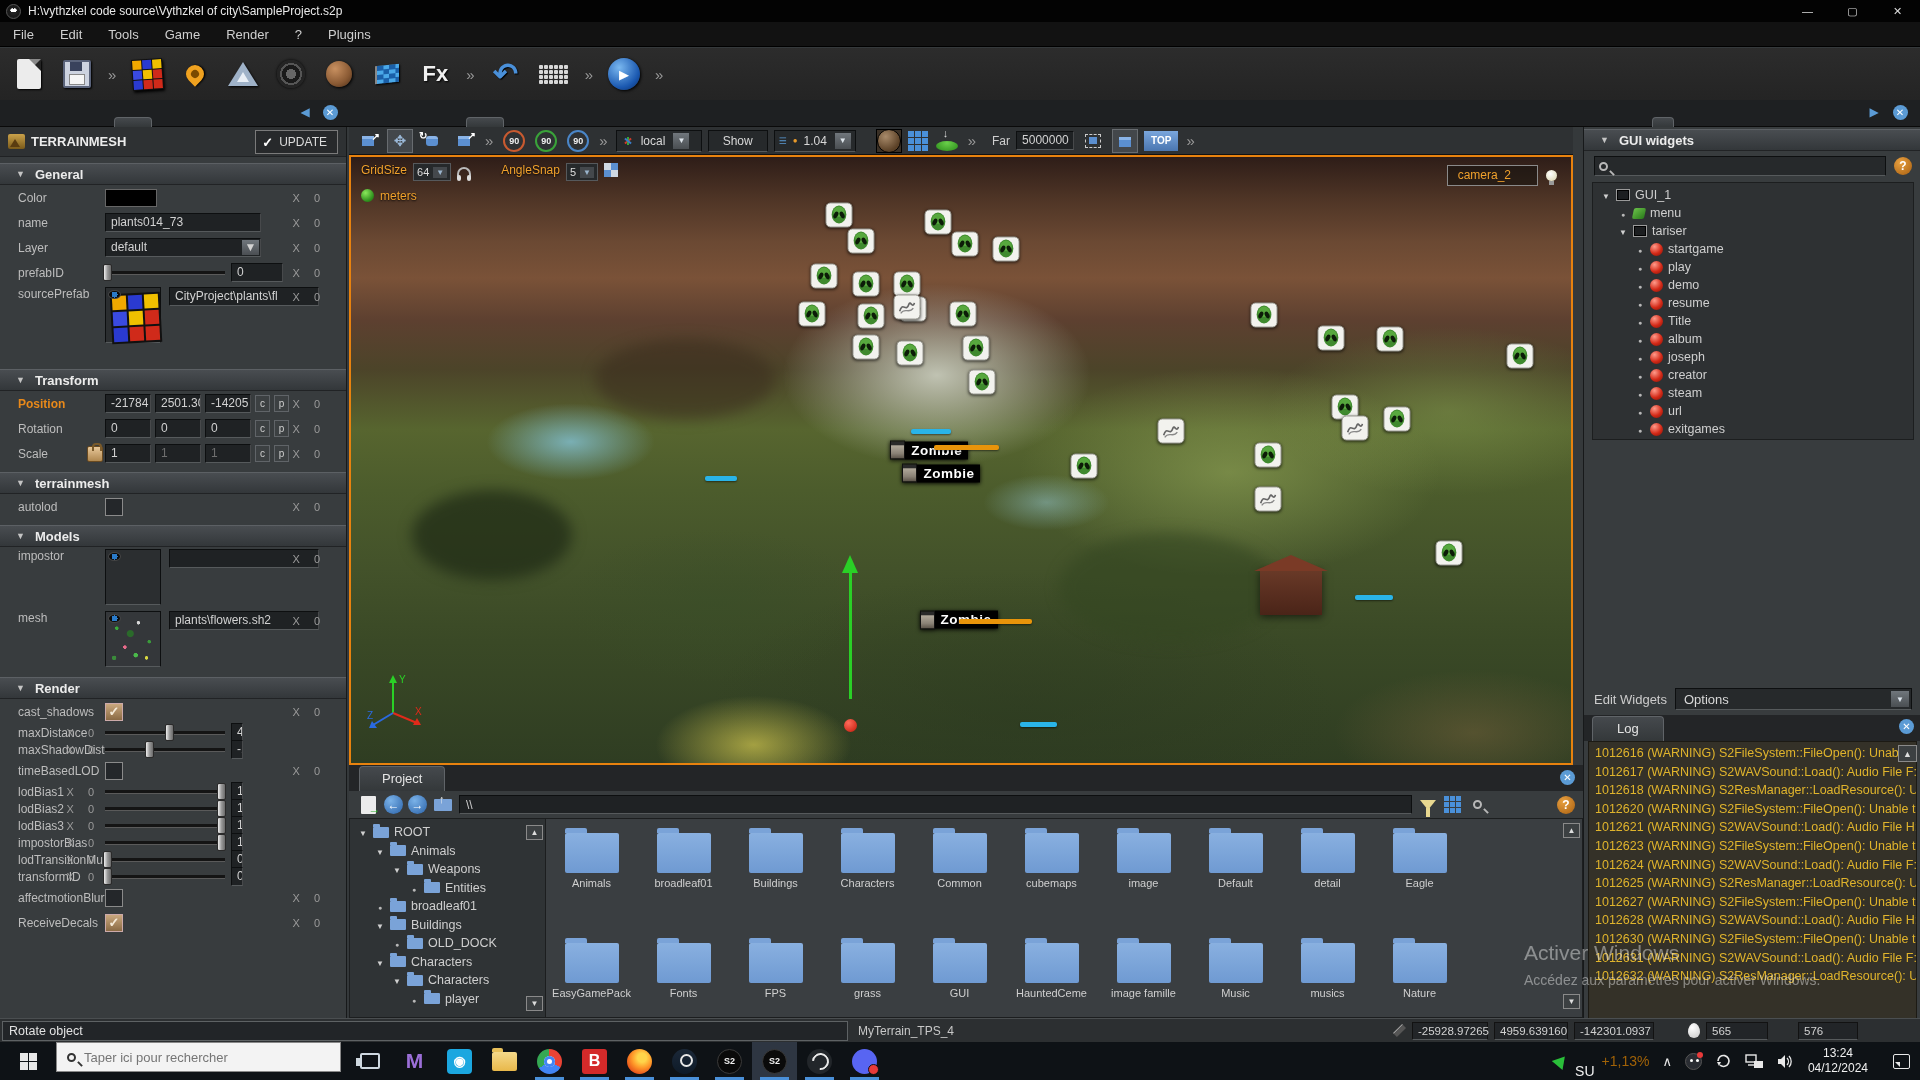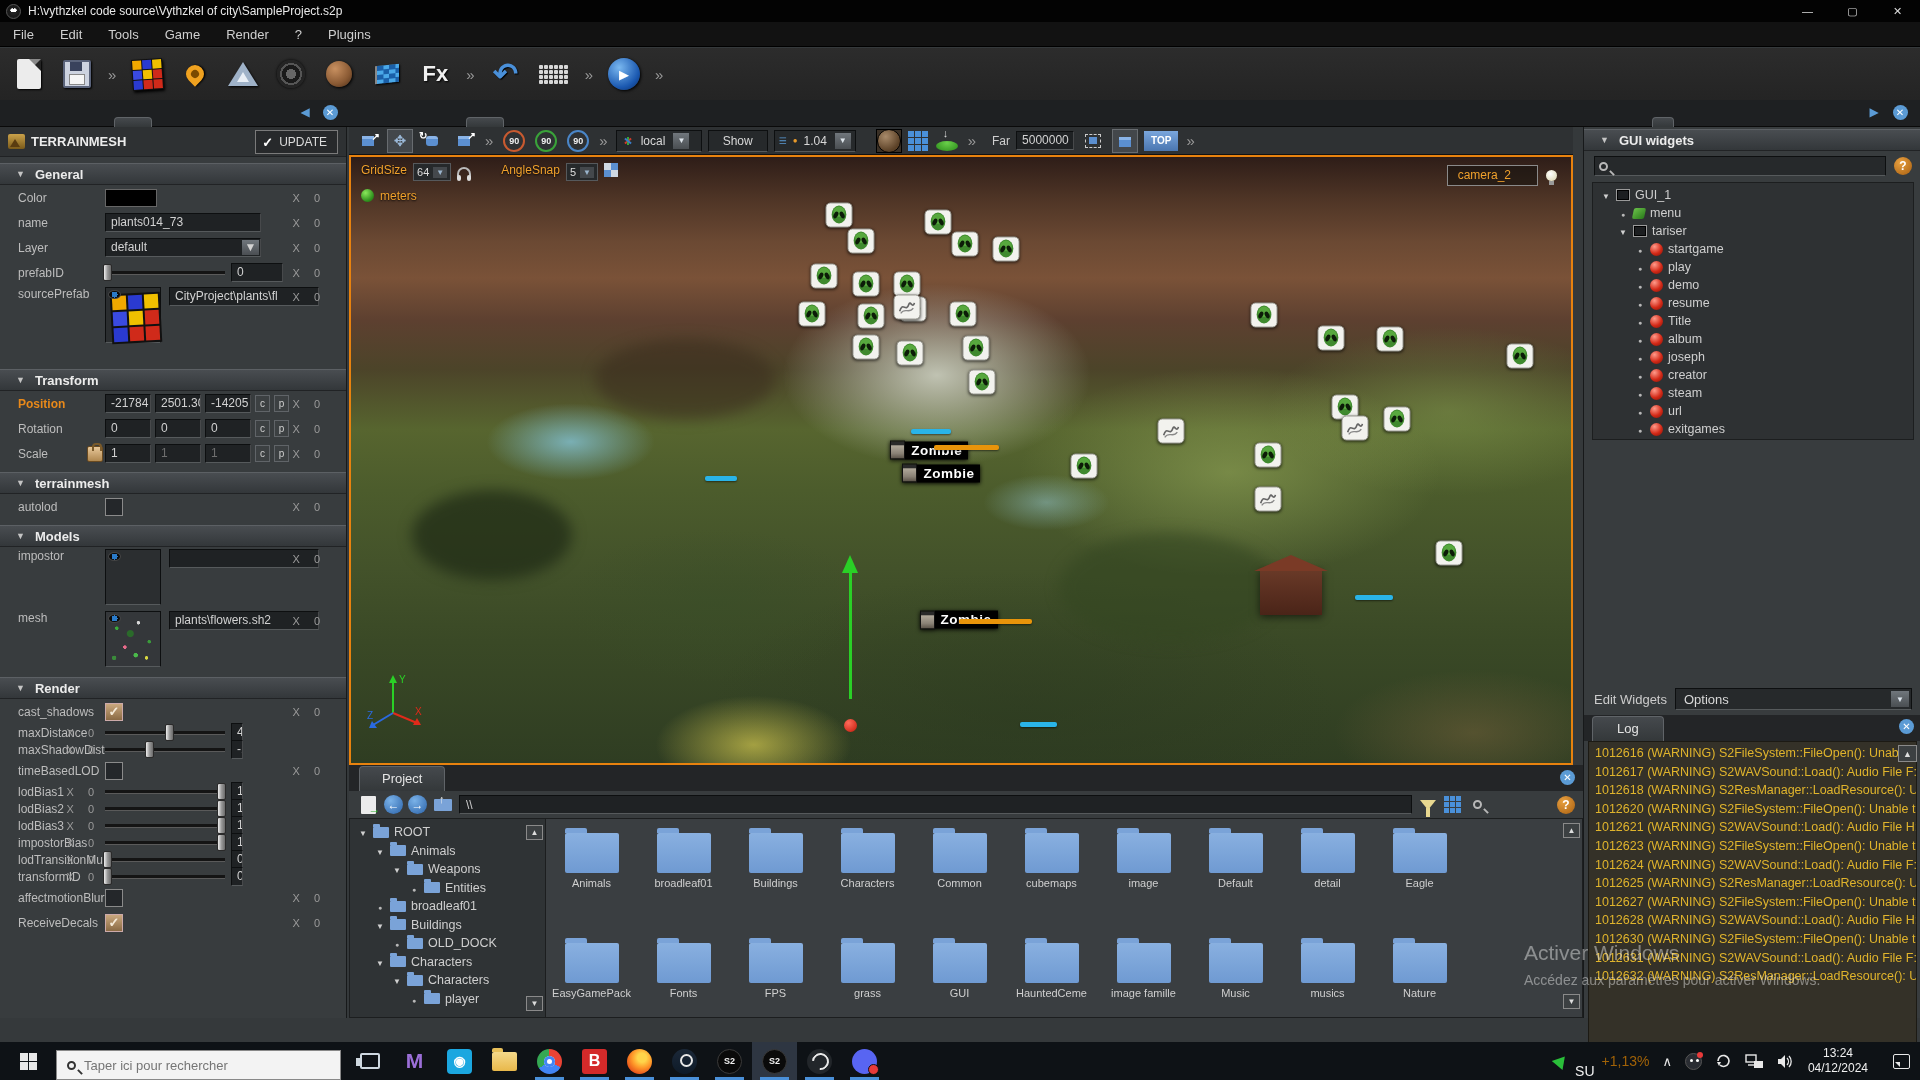--- a/index.html
+++ b/index.html
@@ -226,21 +226,21 @@
   
   .statusbar{position:absolute;left:0;top:1018px;width:1920px;height:24px;background:#2c2f31;border-top:1px solid #4a4e50;display:flex;align-items:center;}
   .hintbox{position:absolute;left:2px;top:2px;width:846px;height:20px;background:#222528;border:1px solid #5e6264;color:#e2e2e2;display:flex;align-items:center;padding-left:6px;font-size:12.5px;}
   .terr{position:absolute;left:858px;color:#c8c8c8;font-size:12px;}
   .coordwrap{position:absolute;left:1393px;display:flex;align-items:center;gap:6px;}
   .sfld{height:18px;background:#222528;border:1px solid #121212;border-bottom-color:#565a5c;color:#d2d2d2;font-size:11.5px;display:flex;align-items:center;padding:0 5px;}
   .eggic{width:12px;height:15px;border-radius:50% 50% 50% 50%/60% 60% 40% 40%;background:radial-gradient(circle at 35% 30%,#fff,#c8c8c8);}
   .toolic{width:13px;height:13px;background:linear-gradient(135deg,#9a9a9a 40%,#555 40%);clip-path:polygon(0 70%,70% 0,100% 30%,30% 100%);}
 
   
-  .taskbar{position:absolute;left:0;top:1042px;width:1920px;height:38px;background:#0e1216;display:flex;align-items:flex-end;}
+  .taskbar{position:absolute;left:0;top:1042px;width:1920px;height:38px;background:#0e1216;display:flex;align-items:flex-start;}
   .startbtn{width:56px;height:38px;display:flex;align-items:center;justify-content:center;}
   .winlogo{display:grid;grid-template-columns:8px 8px;grid-template-rows:8px 8px;gap:1px;}
   .winlogo i{background:#e8e8e8;}
   .tsearch{width:285px;height:30px;background:#f3f3f3;border:1px solid #888;display:flex;align-items:center;gap:8px;padding-left:10px;}
   .tsearch .mag{border-color:#333;}
   .tsearch .mag::after{background:#333;}
   .tsearch input{border:none;background:transparent;outline:none;font-size:13px;color:#333;width:220px;font-family:"Liberation Sans",sans-serif;}
   .tb-app{width:45px;height:38px;display:flex;align-items:center;justify-content:center;position:relative;}
   .tb-app.running::after{content:"";position:absolute;left:8px;right:8px;bottom:0;height:3px;background:#4a90d9;}
   .tb-app.active{background:#2e3642;}
@@ -1452,20 +1452,33 @@
             <span class="f-ic"></span>
             <span class="f-lab">Nature</span>
           </span>
           </div>
         <span class="fscroll" style="top:4px;">▲</span>
         <span class="fscroll" style="bottom:8px;">▼</span>
       </div>
     </div>
   </div>
 
+  <div class="statusbar">
+    <span class="hintbox">Rotate object</span>
+    <span class="terr">MyTerrain_TPS_4</span>
+    <div class="coordwrap">
+      <span class="toolic"></span>
+      <span class="sfld" style="width:76px;">-25928.97265</span>
+      <span class="sfld" style="width:74px;">4959.639160</span>
+      <span class="sfld" style="width:80px;">-142301.0937</span>
+      <span class="eggic" style="margin-left:28px;"></span>
+      <span class="sfld" style="width:62px;">565</span>
+      <span class="sfld" style="width:60px;margin-left:24px;">576</span>
+    </div>
+  </div>
 
   <div class="taskbar">
     <span class="startbtn">
         <span class="winlogo">
           <i></i>
           <i></i>
           <i></i>
           <i></i>
         </span>
       </span>

